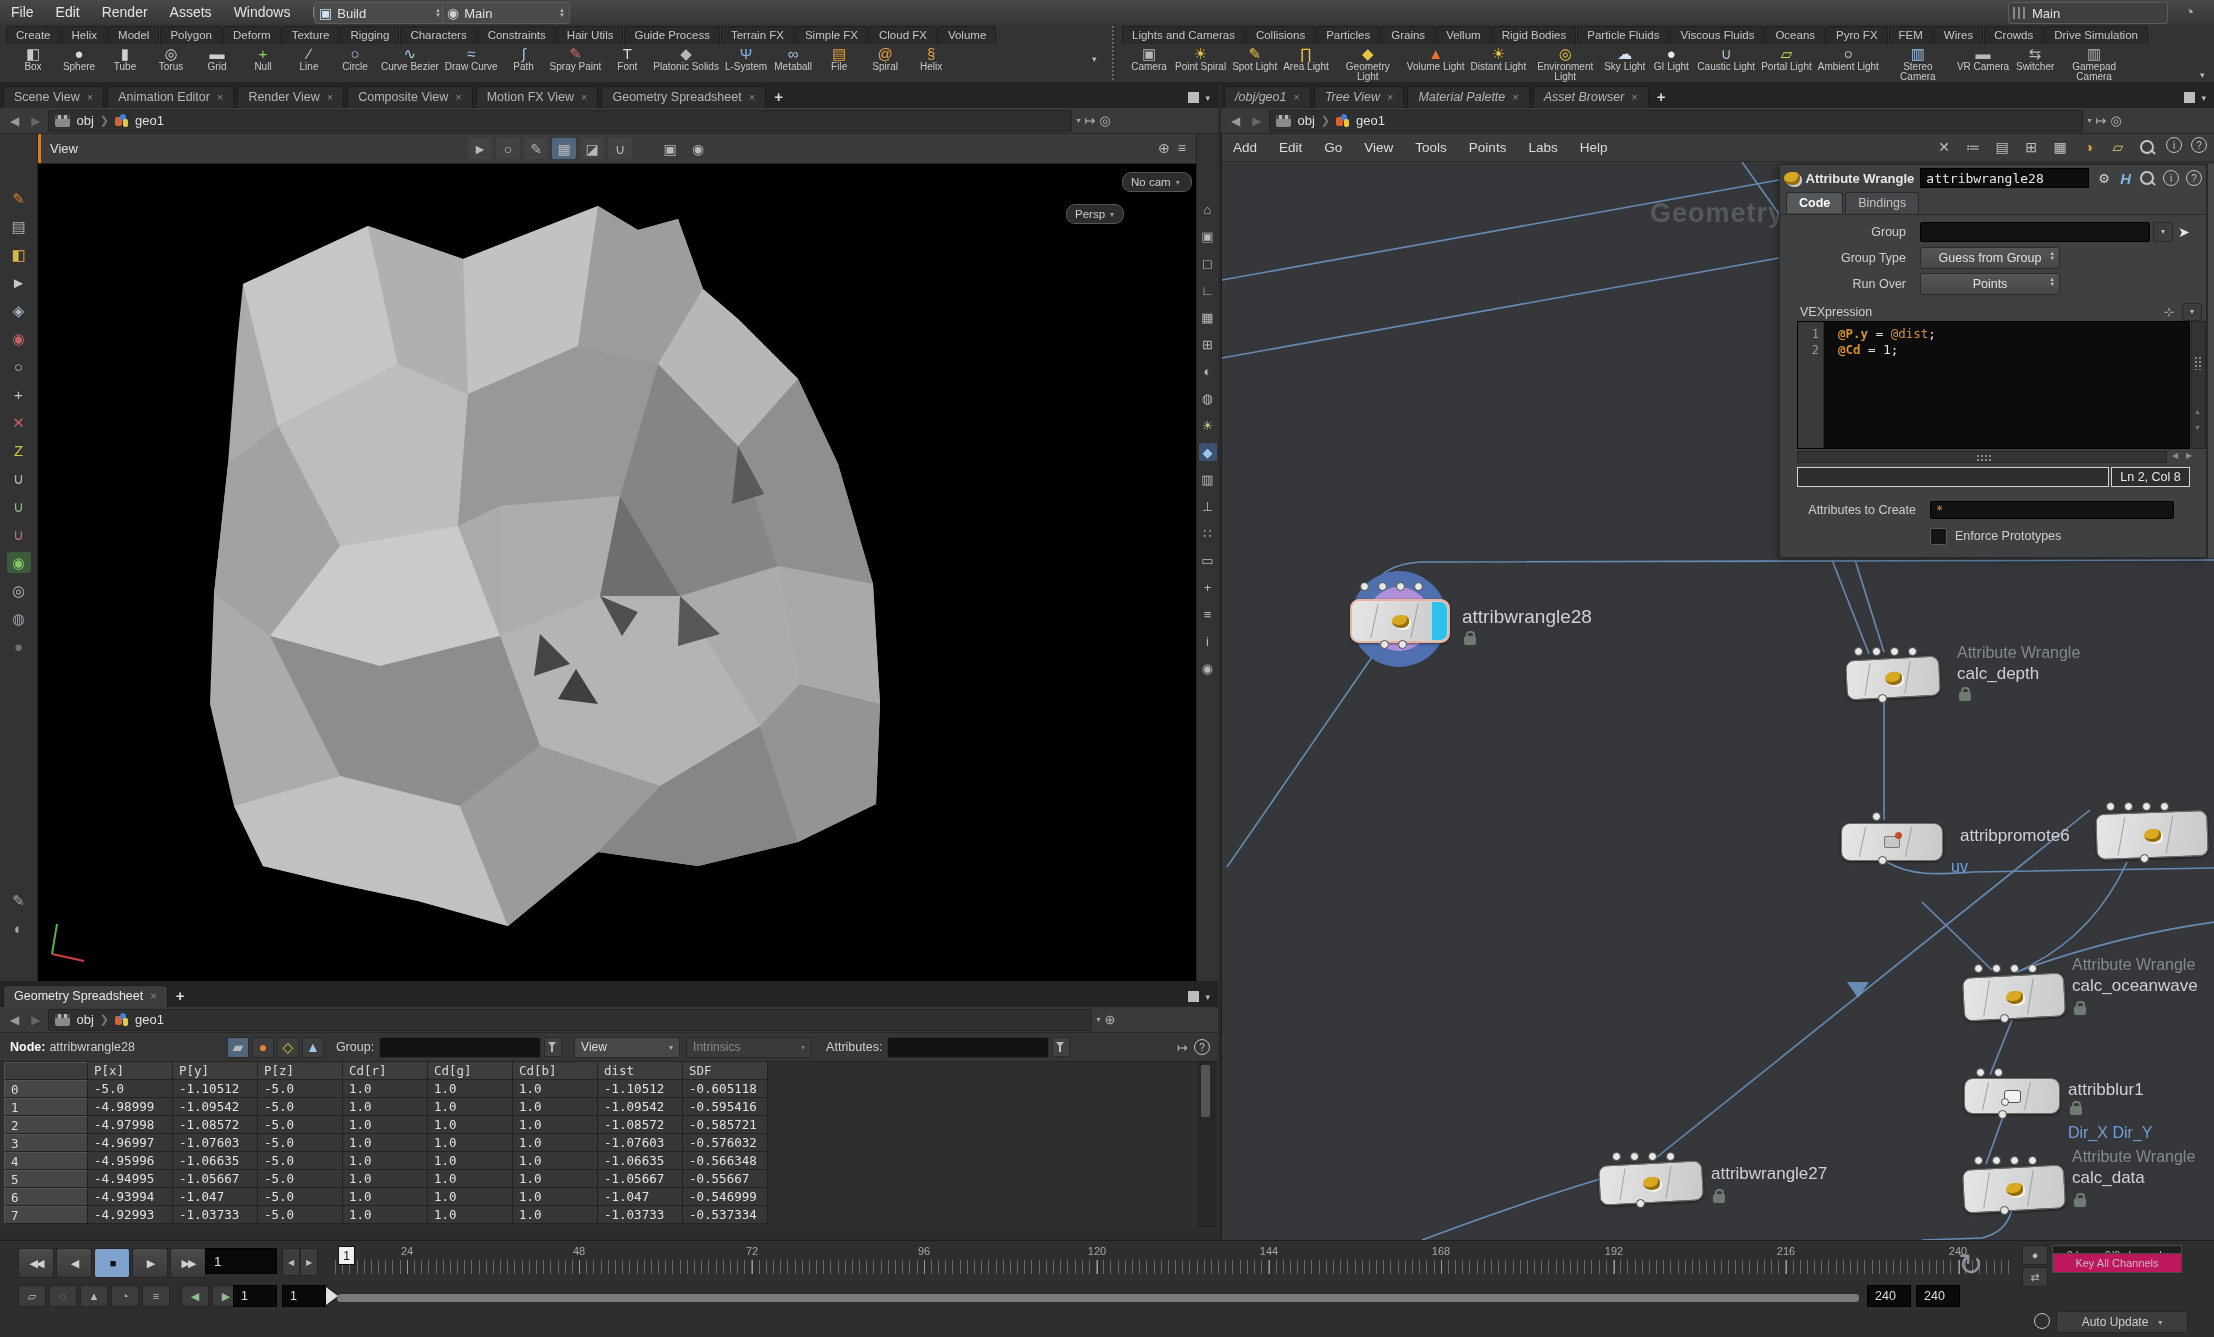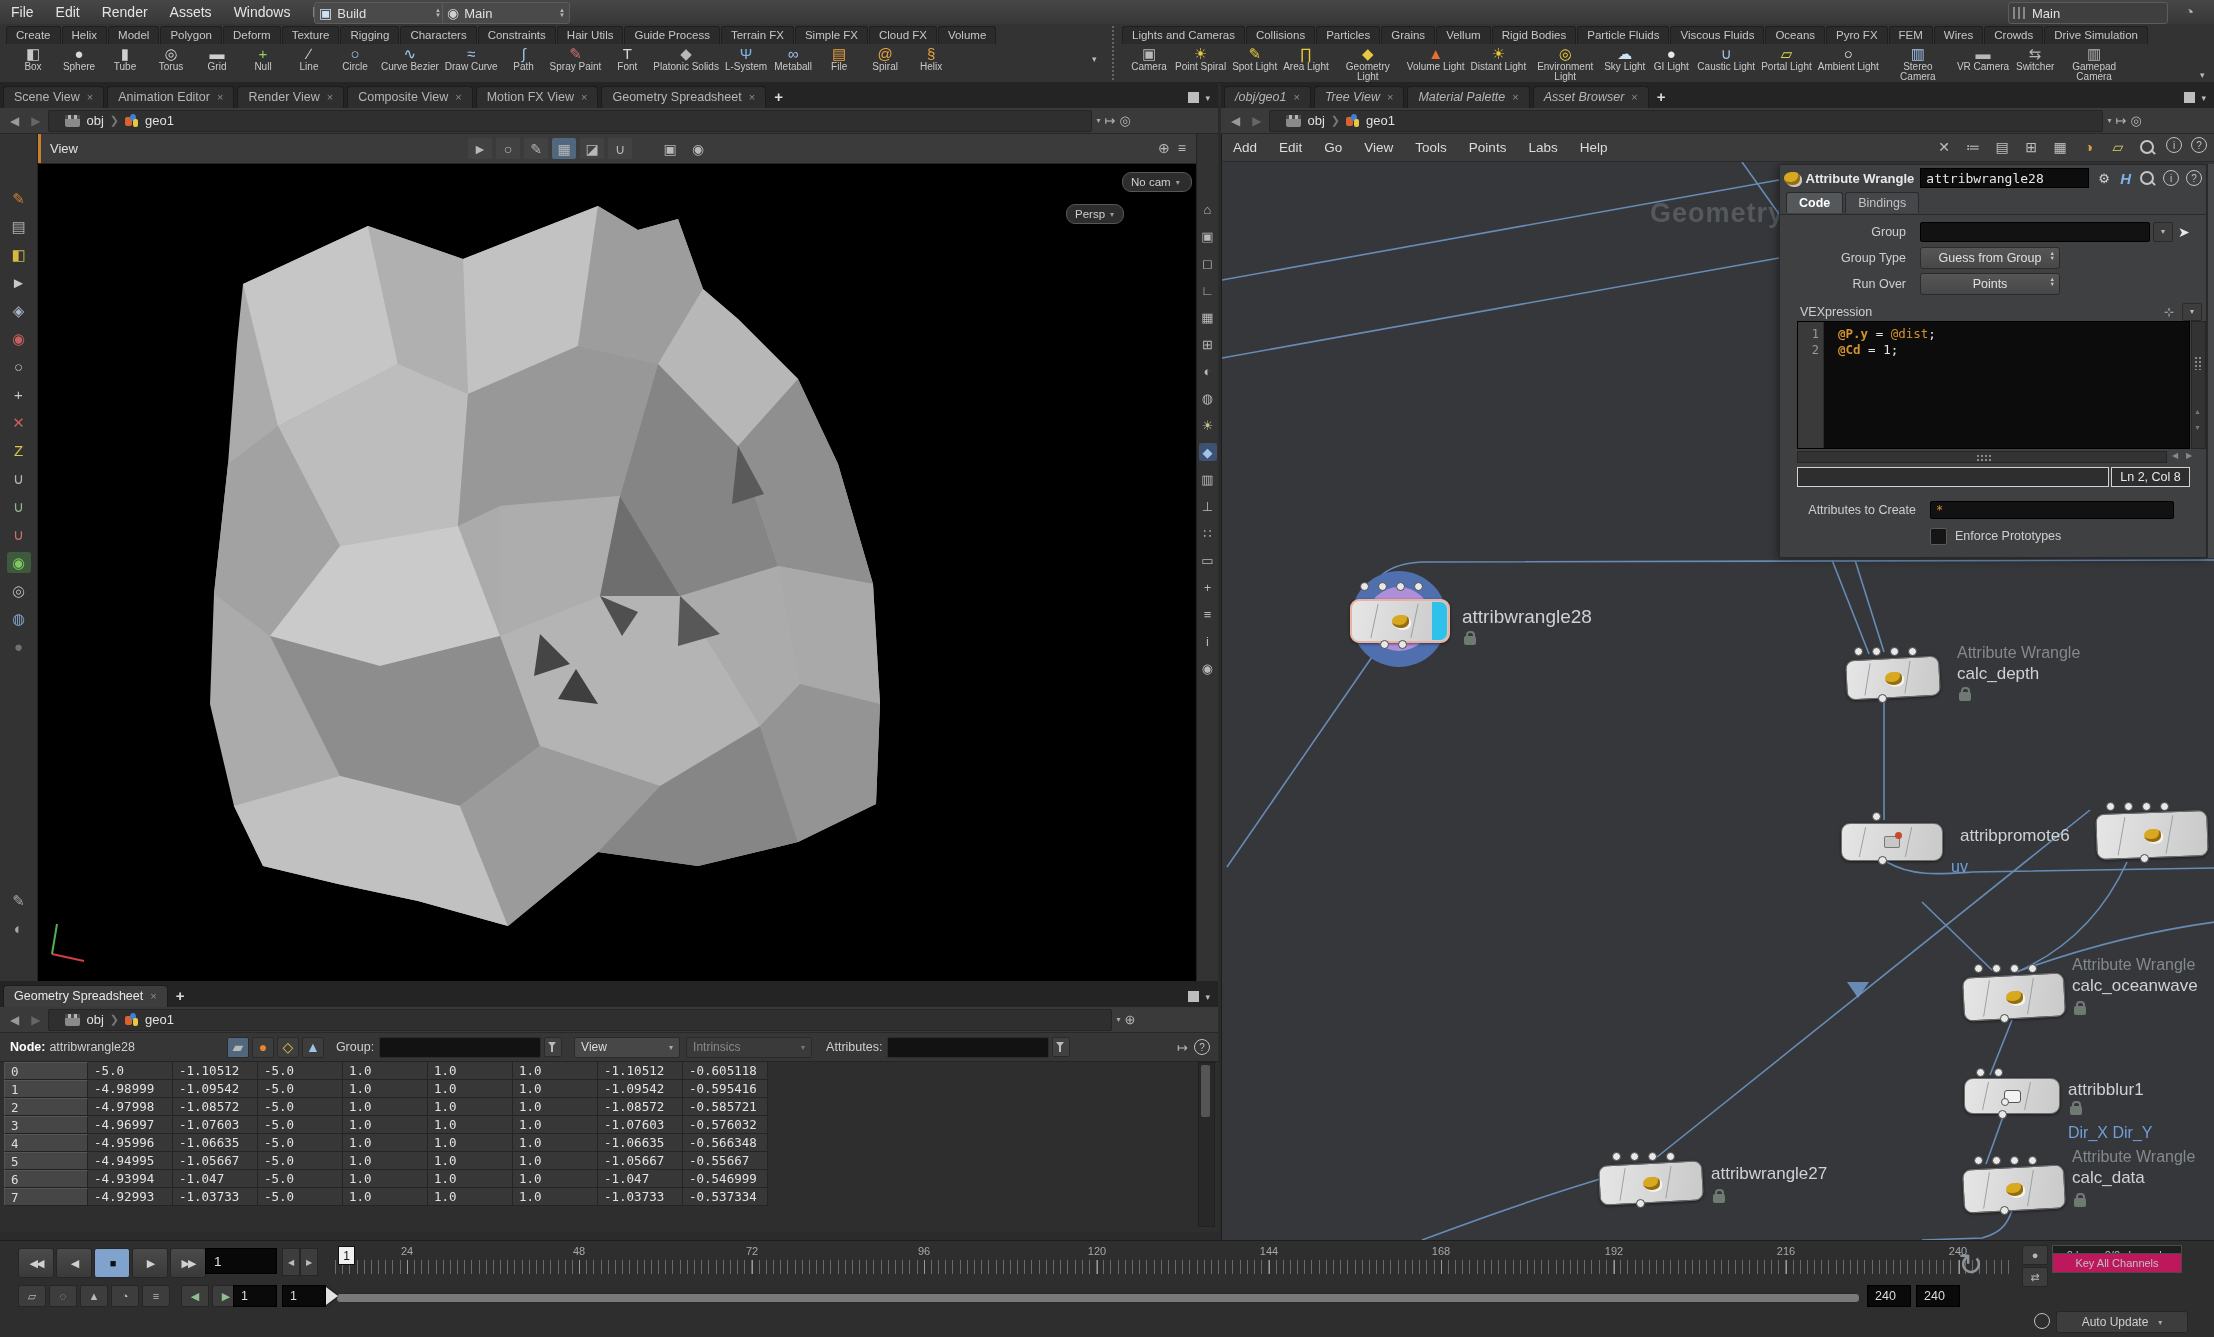--- a/index.html
+++ b/index.html
@@ -32,21 +32,21 @@
   .panetabs{position:absolute;height:26px;background:#242424;display:flex;align-items:flex-end;border-bottom:1px solid #1a1a1a;}
   .ptab{display:flex;align-items:center;gap:7px;background:#2e2e2e;border:1px solid #1c1c1c;border-bottom:none;border-radius:4px 4px 0 0;padding:3px 10px 4px;margin-left:3px;font-size:12.5px;color:#b5b5b5;white-space:nowrap;cursor:default;}
   .ptab.active{background:#3d3d3d;color:#e8e8e8;}
   .ptab .x{font-size:11px;color:#8a8a8a;}
   .ptab-plus{color:#ddd;font-weight:bold;font-size:15px;padding:0 8px 3px;}
   .panectrl{margin-left:auto;display:flex;gap:6px;padding:0 8px 5px;align-items:center;}
   .panectrl .sq{width:11px;height:11px;background:#bdbdbd;}
   .panectrl .dn{font-size:9px;color:#bbb;}
   .pathbar{position:absolute;height:26px;background:#3a3a3a;border-bottom:1px solid #282828;display:flex;align-items:center;gap:4px;padding-left:6px;}
   .navarrow{font-size:12px;color:#9a9a9a;padding:0 4px;}
-  .crumbfield{display:flex;align-items:center;gap:6px;background:#2f2f2f;border:1px solid #252525;height:20px;border-radius:2px;padding:0 16px;}
+  .crumbfield{display:flex;align-items:center;gap:6px;background:#2f2f2f;border:1px solid #252525;height:20px;border-radius:2px;padding:0 6px;}
   .clapper{width:15px;height:12px;background:#8a8a8a;border-radius:2px;position:relative;}
   .clapper:before{content:"";position:absolute;left:0;top:0;width:15px;height:4px;background:repeating-linear-gradient(90deg,#4a4a4a 0 3px,#b5b5b5 3px 6px);}
   .geoicon{width:14px;height:13px;position:relative;}
   .geoicon i{position:absolute;border-radius:2px;}
   .crumbtxt{font-size:13px;color:#e0e0e0;}
   .crumbsep{color:#777;font-size:11px;}
 
   
   #scene-pane{position:absolute;left:0;top:134px;width:1218px;height:847px;background:#333;}
   #vp-ltb{position:absolute;left:0;top:0;width:38px;height:847px;background:#333;border-right:1px solid #222;display:flex;flex-direction:column;align-items:center;gap:7px;padding-top:54px;box-sizing:border-box;}
@@ -706,20 +706,32 @@
         <span>Intrinsics</span>
         <span class="dn" style="color:#777;">▾</span>
       </div>
       <span class="lbl" style="margin-left:14px;">Attributes:</span>
       <span class="tfield" style="width:160px;margin-left:5px;"></span>
       <span class="funnel" style="margin-left:3px;"></span>
       <span class="ic" style="margin-left:auto;font-size:13px;">↦</span>
       <span class="circ" style="margin:0 8px 0 6px;">?</span>
     </div>
     <div id="stable">
+      <div class="srow head" style="display:grid;">
+        <span class="idx"></span>
+        <span>P[x]</span>
+          <span>P[y]</span>
+          <span>P[z]</span>
+          <span>Cd[r]</span>
+          <span>Cd[g]</span>
+          <span>Cd[b]</span>
+          <span>dist</span>
+          <span>SDF</span>
+        <span style="background:#2e2e2e;border:none;"></span>
+      </div>
       <div>
 
           <div class="srow">
             <span class="idx">0</span>
             <span>-5.0</span>
             <span>-1.10512</span>
             <span>-5.0</span>
             <span>1.0</span>
             <span>1.0</span>
             <span>1.0</span>

